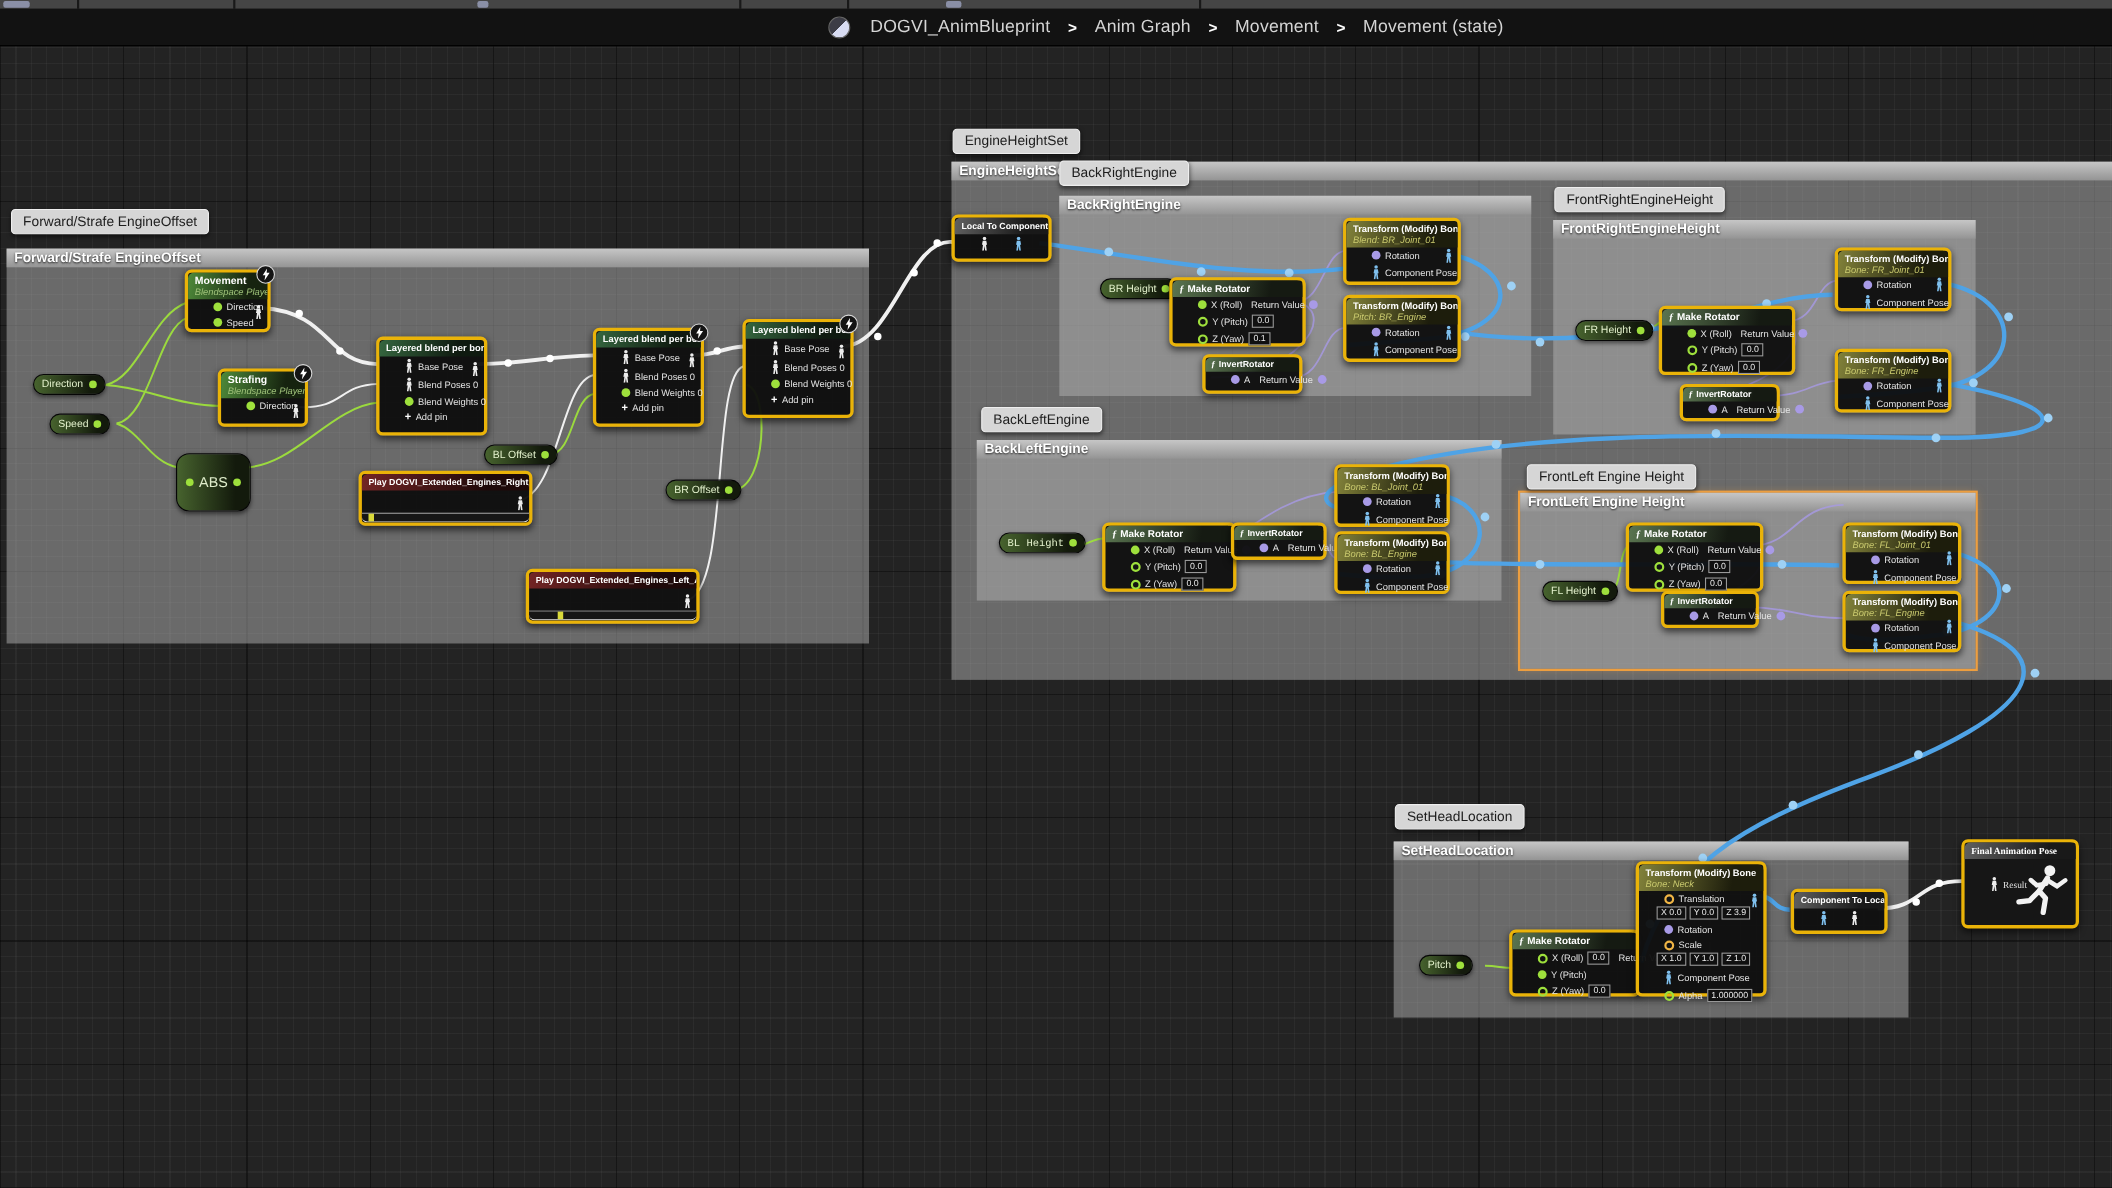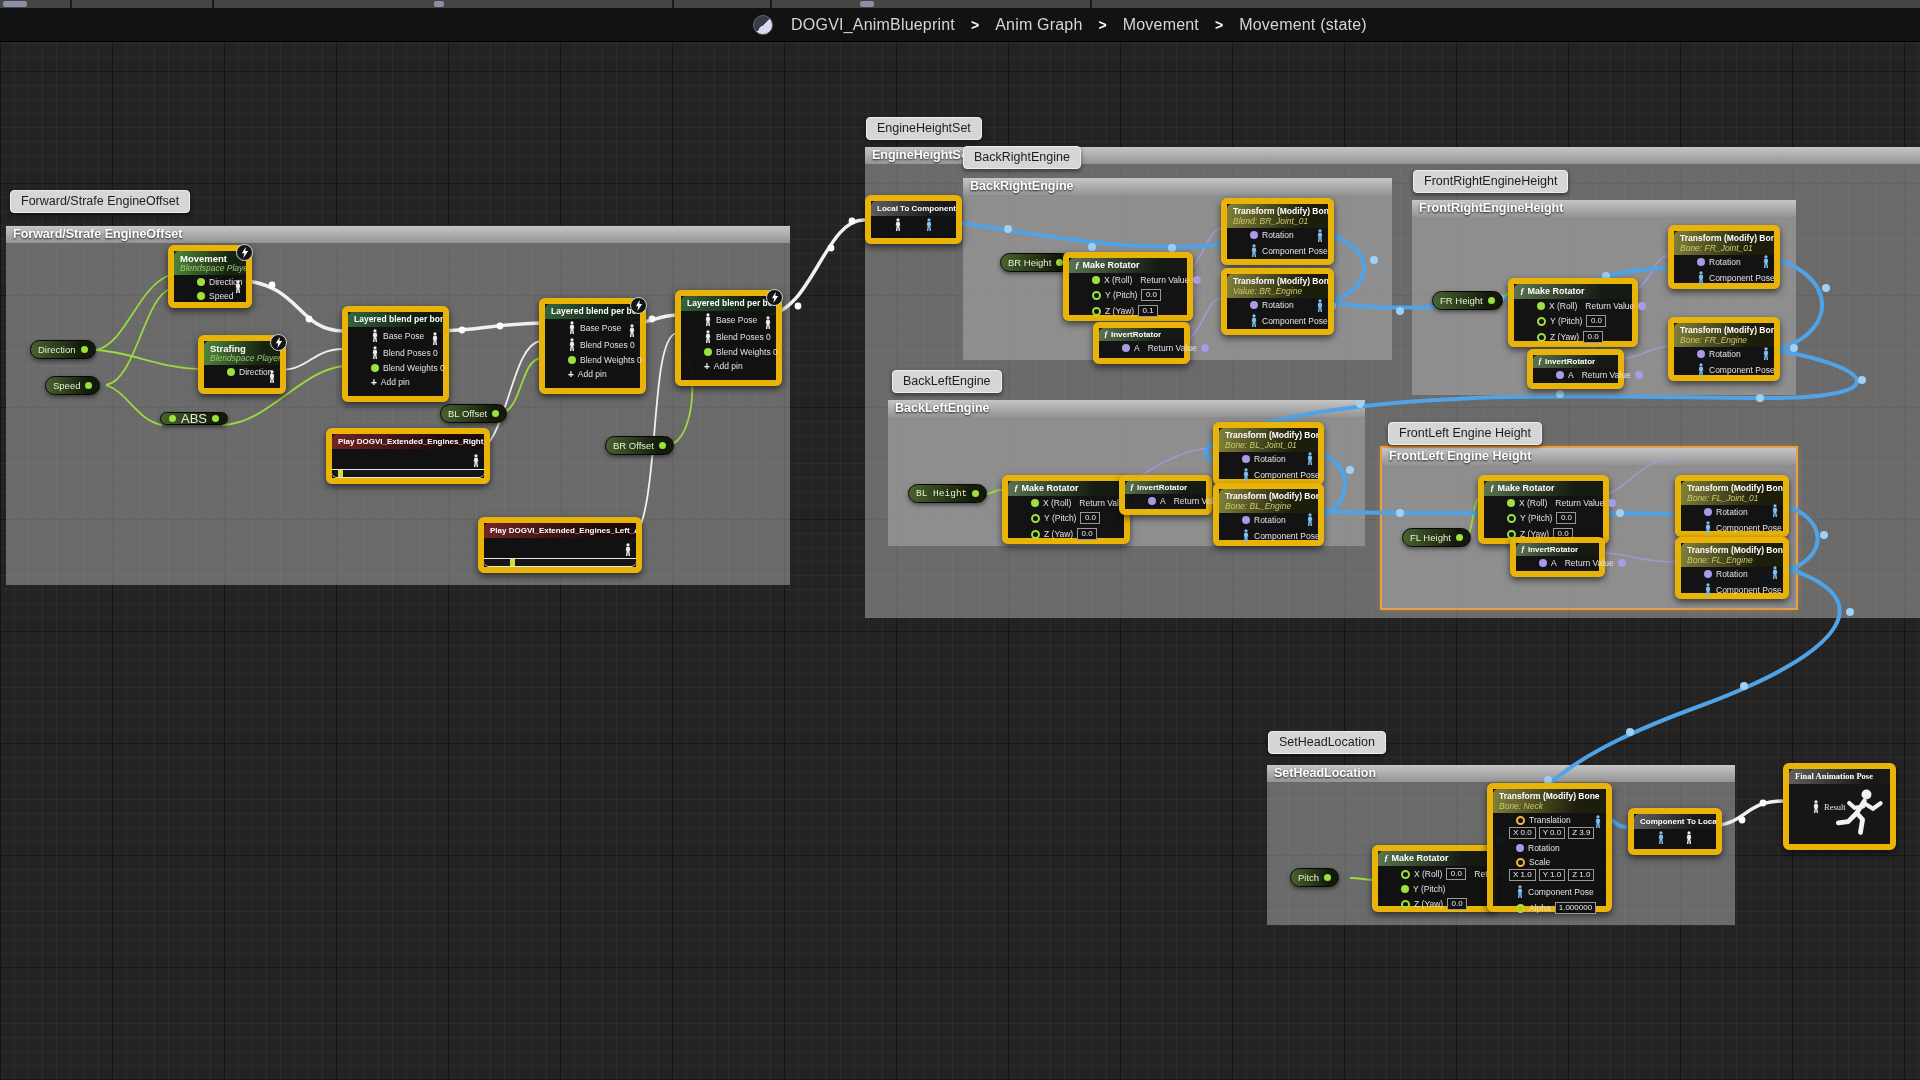--- a/index.html
+++ b/index.html
@@ -31,21 +31,21 @@
         background:linear-gradient(#c6c6c6,#949494);color:#fff;font-weight:bold;font-size:12.5px;
         line-height:17px;padding-left:7px;text-shadow:0 1px 2px rgba(0,0,0,.85);white-space:nowrap;overflow:hidden;}
   .comment.selected{outline:2px solid #ed9e3f;box-shadow:0 0 8px rgba(237,158,63,.55);}
   .bubble{position:absolute;background:#d6d6d6;border:1px solid #eee;border-radius:4px;color:#1d1d1d;
         font-size:12.5px;padding:3px 10px 4px 10px;z-index:6;white-space:nowrap;box-shadow:0 2px 4px rgba(0,0,0,.5);}
   .bubble:after{content:"";position:absolute;left:9px;bottom:-7px;border:7px solid transparent;
         border-top-color:#d6d6d6;border-left-width:3px;border-right-width:5px;}
   
   svg.wires{position:absolute;left:0;top:0;z-index:3;pointer-events:none;}
   
-  .node{position:absolute;background:rgba(13,13,13,0.95);border:6px solid #eab308;border-radius:6px;
+  .node{position:absolute;background:rgba(13,13,13,0.95);border:3px solid #eab308;border-radius:6px;
         box-shadow:0 3px 7px rgba(0,0,0,.6);color:#dcdcdc;z-index:4;}
   .nhead{border-radius:5px 5px 0 0;padding:2px 6px 2px 6px;font-weight:bold;color:#fff;font-size:9.5px;
         line-height:11px;white-space:nowrap;overflow:hidden;}
   .nsub{font-style:italic;font-weight:normal;font-size:8.5px;line-height:9px;color:#9fc27a;}
   .h-green {background:linear-gradient(100deg,#4e8a3a,#16230f 75%);}
   .h-forest{background:linear-gradient(100deg,#35663f,#0f1a10 75%);}
   .h-olive {background:linear-gradient(100deg,#82823a,#1d1d0c 75%);}
   .h-olive .nsub{color:#c9c96e;}
   .h-maroon{background:linear-gradient(100deg,#732525,#1e0909 75%);}
   .h-gray  {background:linear-gradient(100deg,#606060,#191919 75%);}
@@ -69,21 +69,21 @@
   .bolt{position:absolute;top:-7px;right:-7px;width:15px;height:15px;border-radius:50%;background:#141414;
         border:1px solid #d8d8d8;display:flex;align-items:center;justify-content:center;z-index:5;}
   .timeline{position:absolute;left:0;right:0;bottom:0;height:7px;background:#161616;
         border-top:1.5px solid #e5e5e5;border-bottom:1.5px solid #e5e5e5;border-radius:0 0 5px 5px;}
   .tmark{position:absolute;top:0;bottom:0;width:5px;background:#d9d93a;}
   
   .pill{position:absolute;display:flex;align-items:center;gap:5px;z-index:4;
         background:linear-gradient(90deg,#47632e,#131a0c 80%);border:1px solid #060606;border-radius:10px;
         color:#e4f2cd;font-size:9.5px;line-height:11px;padding:3px 7px;box-shadow:0 2px 4px rgba(0,0,0,.5);}
   .pill .dot{width:7px;height:7px;}
-  .pill.big{font-size:13px;color:#dfeccb;padding:0 8px;border-radius:12px;}
+  .pill.big{font-size:13px;color:#dfeccb;padding:20px 8px;border-radius:12px;}
 </style>
 </head>
 <body>
 
 <div class="page">
 
   <div class="canvas"></div>
 
   <div class="topsliver">
     <div class="chip" style="left:3px;width:24px;"></div>
@@ -544,21 +544,21 @@
         <svg class="pp b" viewBox="0 0 10 16" width="8" height="13">
           <circle cx="5" cy="2.1" r="2"></circle>
           <path d="M3 4.6h4l.9 4.6H6.7L7.6 16H5.8L5 10.6 4.2 16H2.4l.9-6.8H2.1z"></path>
         </svg>
       </span>
   </div>
 
   <div class="node" style="left:1221px;top:268px;width:101px;height:55px;">
     <div class="nhead h-olive" style="font-size:8.5px;">
         <div>Transform (Modify) Bone</div>
-        <div class="nsub">Value: BR_Engine</div>
+        <div class="nsub">Pitch: BR_Engine</div>
       </div>
     <div class="row">
         <span class="dot purple"></span>
         <span>Rotation</span>
       </div>
     <div class="row">
         <svg class="pp b" viewBox="0 0 10 16" width="8" height="13">
           <circle cx="5" cy="2.1" r="2"></circle>
           <path d="M3 4.6h4l.9 4.6H6.7L7.6 16H5.8L5 10.6 4.2 16H2.4l.9-6.8H2.1z"></path>
         </svg>

